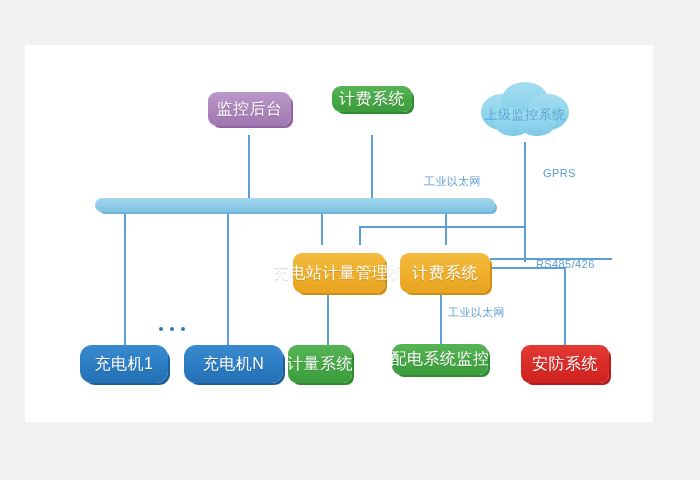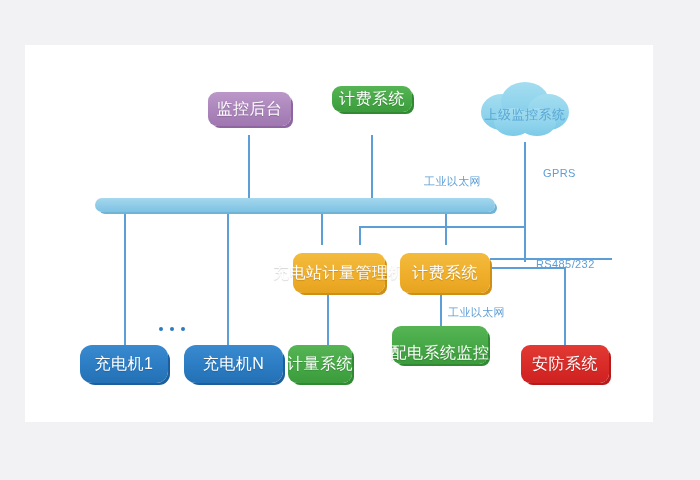--- a/index.html
+++ b/index.html
@@ -138,21 +138,21 @@
       <path d="M490 259 L612 259"></path>
     </g>
   </svg>
 
   <div class="bus" style="left:95px;top:198px;width:400px;height:14px;"></div>
 
   <div class="edge-label" style="left:424px;top:174px;">工业以太网</div>
 
   <div class="edge-label" style="left:531px;top:167px;margin-left:12px;">GPRS</div>
 
-  <div class="edge-label" style="left:536px;top:258px;">RS485/232</div>
+  <div class="edge-label" style="left:536px;top:258px;">RS485/426</div>
 
   <div class="edge-label" style="left:448px;top:305px;">工业以太网</div>
 
   <div class="node purple" style="left:208px;top:92px;width:83px;height:34px;">
     <span>监控后台</span>
   </div>
 
   <div class="node green" style="left:332px;top:86px;width:80px;height:26px;">
     <span>计费系统</span>
   </div>
@@ -196,21 +196,21 @@
   </div>
 
   <div class="node blue" style="left:184px;top:345px;width:99px;height:38px;">
     <span>充电机N</span>
   </div>
 
   <div class="node green" style="left:288px;top:345px;width:64px;height:38px;">
     <span>计量系统</span>
   </div>
 
-  <div class="node green" style="left:392px;top:326px;width:96px;height:38px;align-items:flex-end;">
+  <div class="node green" style="left:392px;top:344px;width:96px;height:31px;">
     <span>配电系统监控</span>
   </div>
 
   <div class="node red" style="left:521px;top:345px;width:88px;height:38px;">
     <span>安防系统</span>
   </div>
 
 </div>
 
 </body></html>

